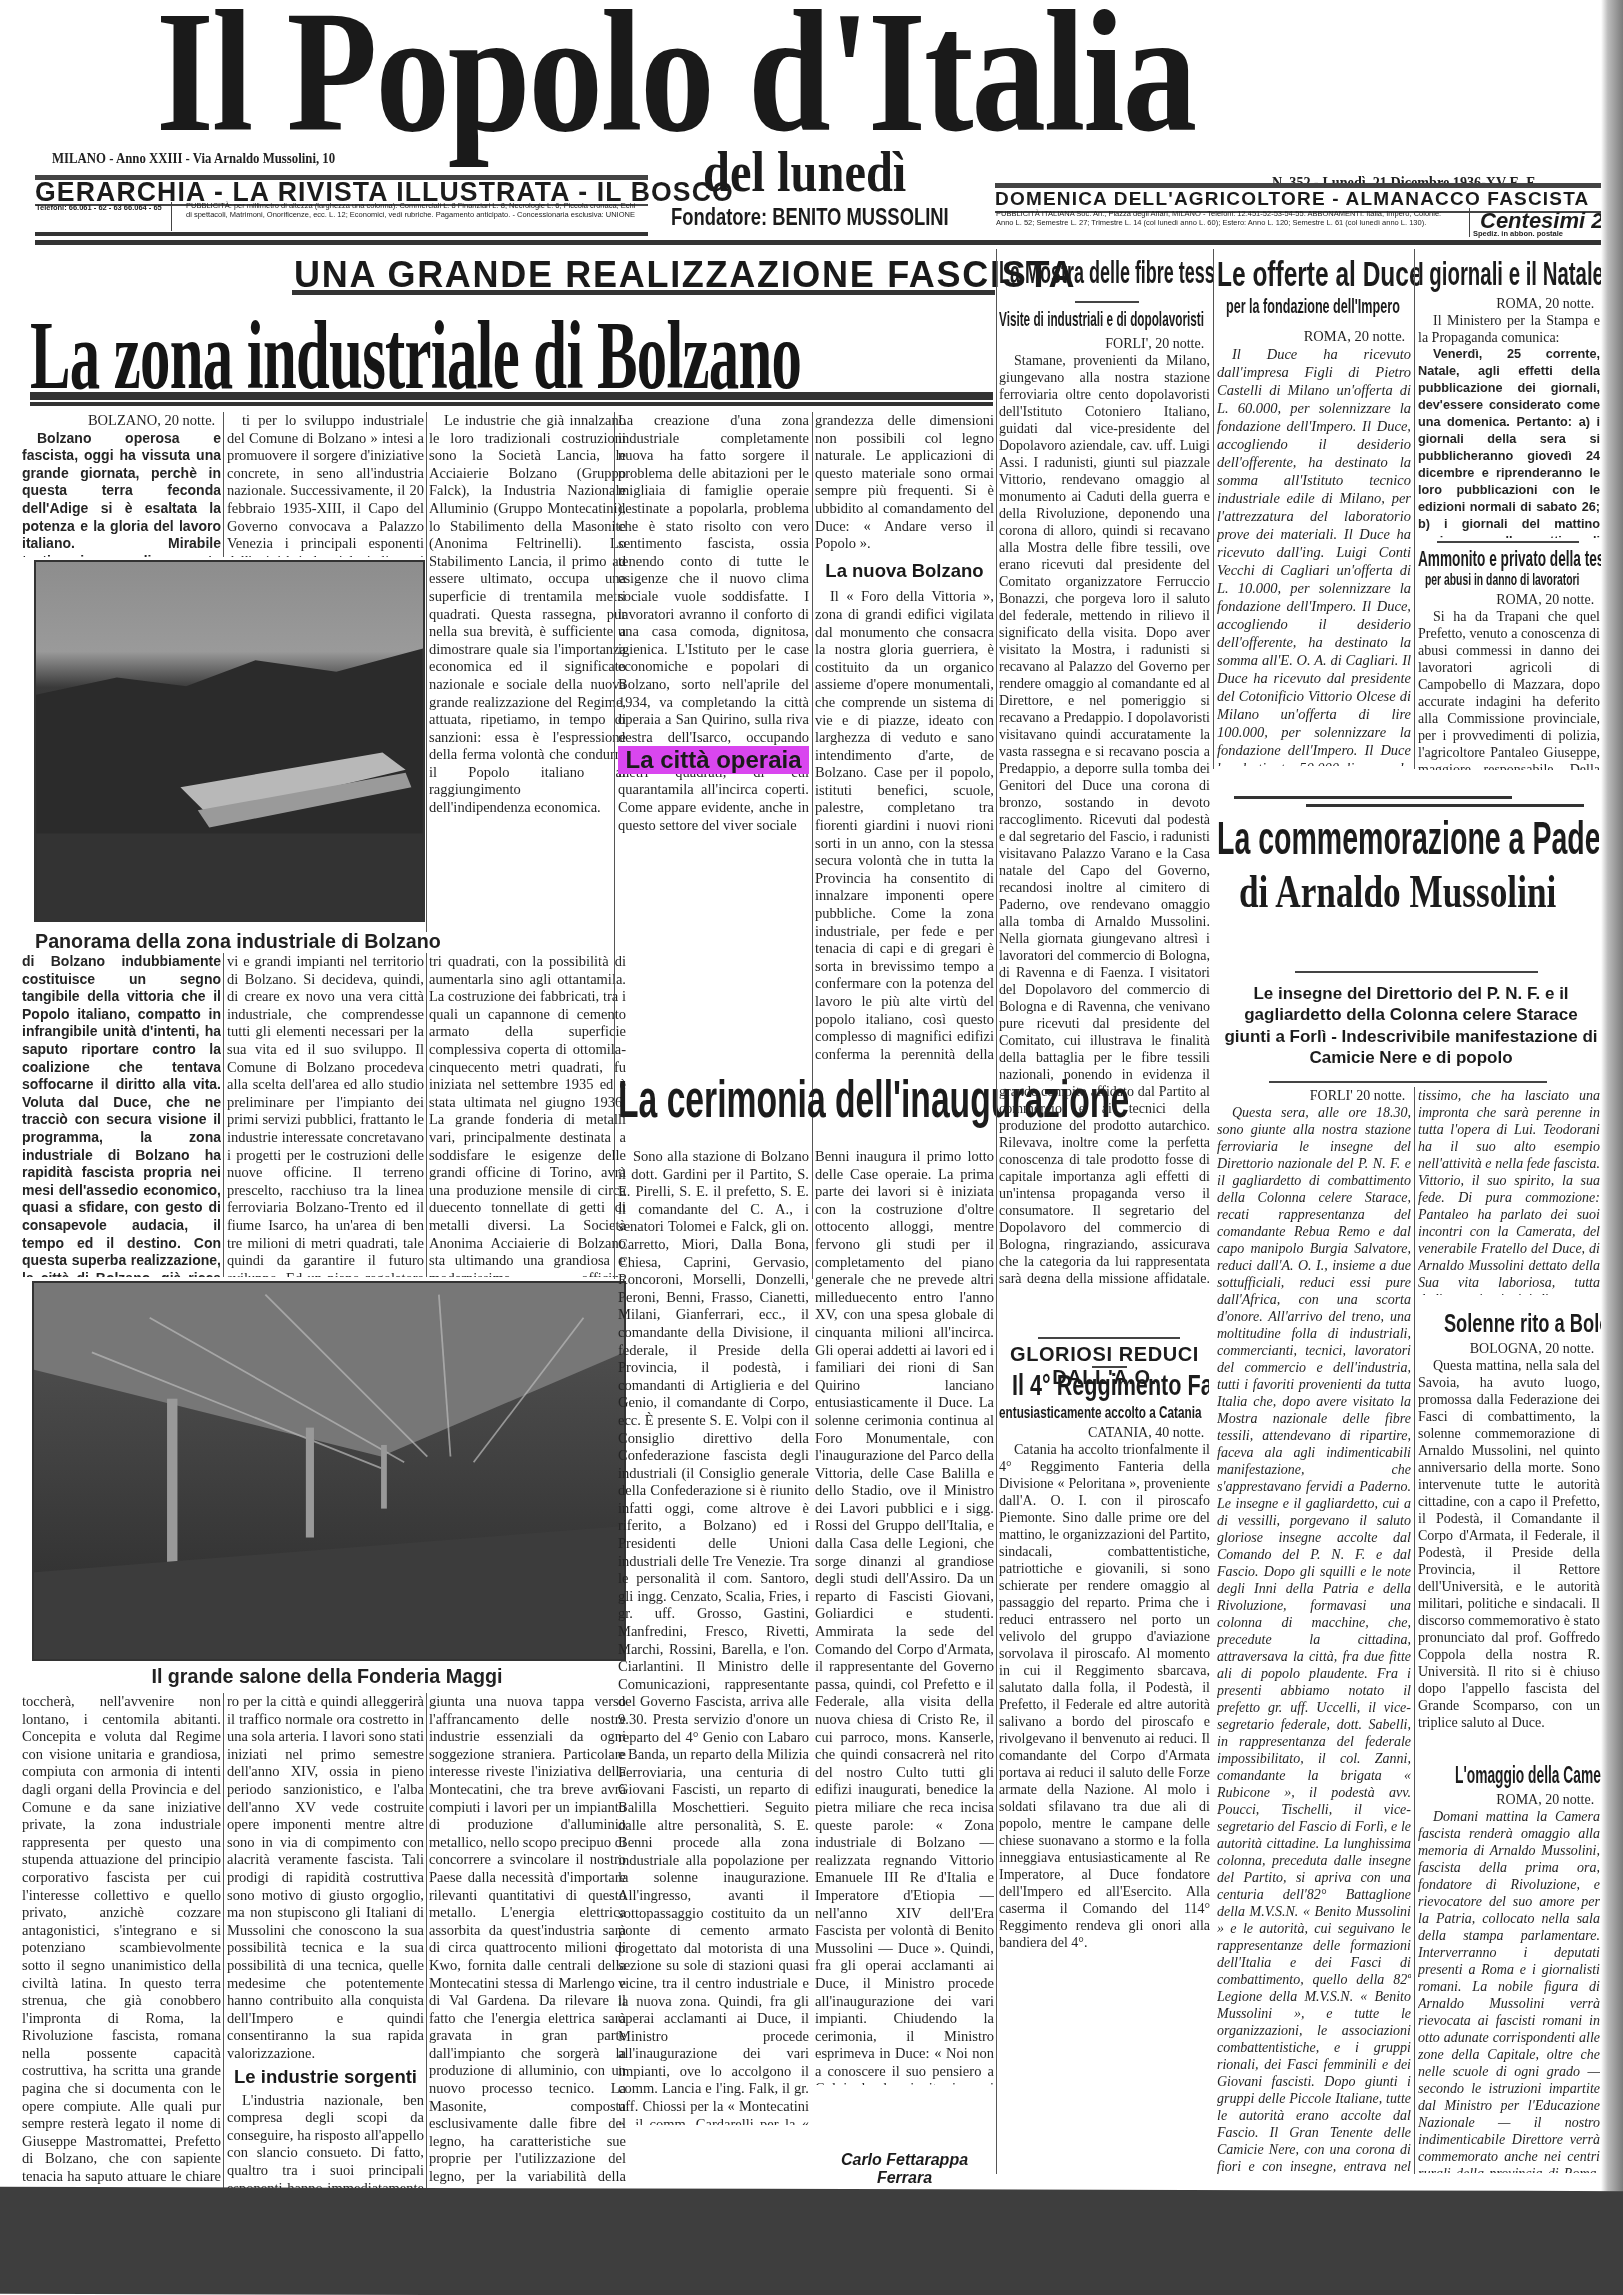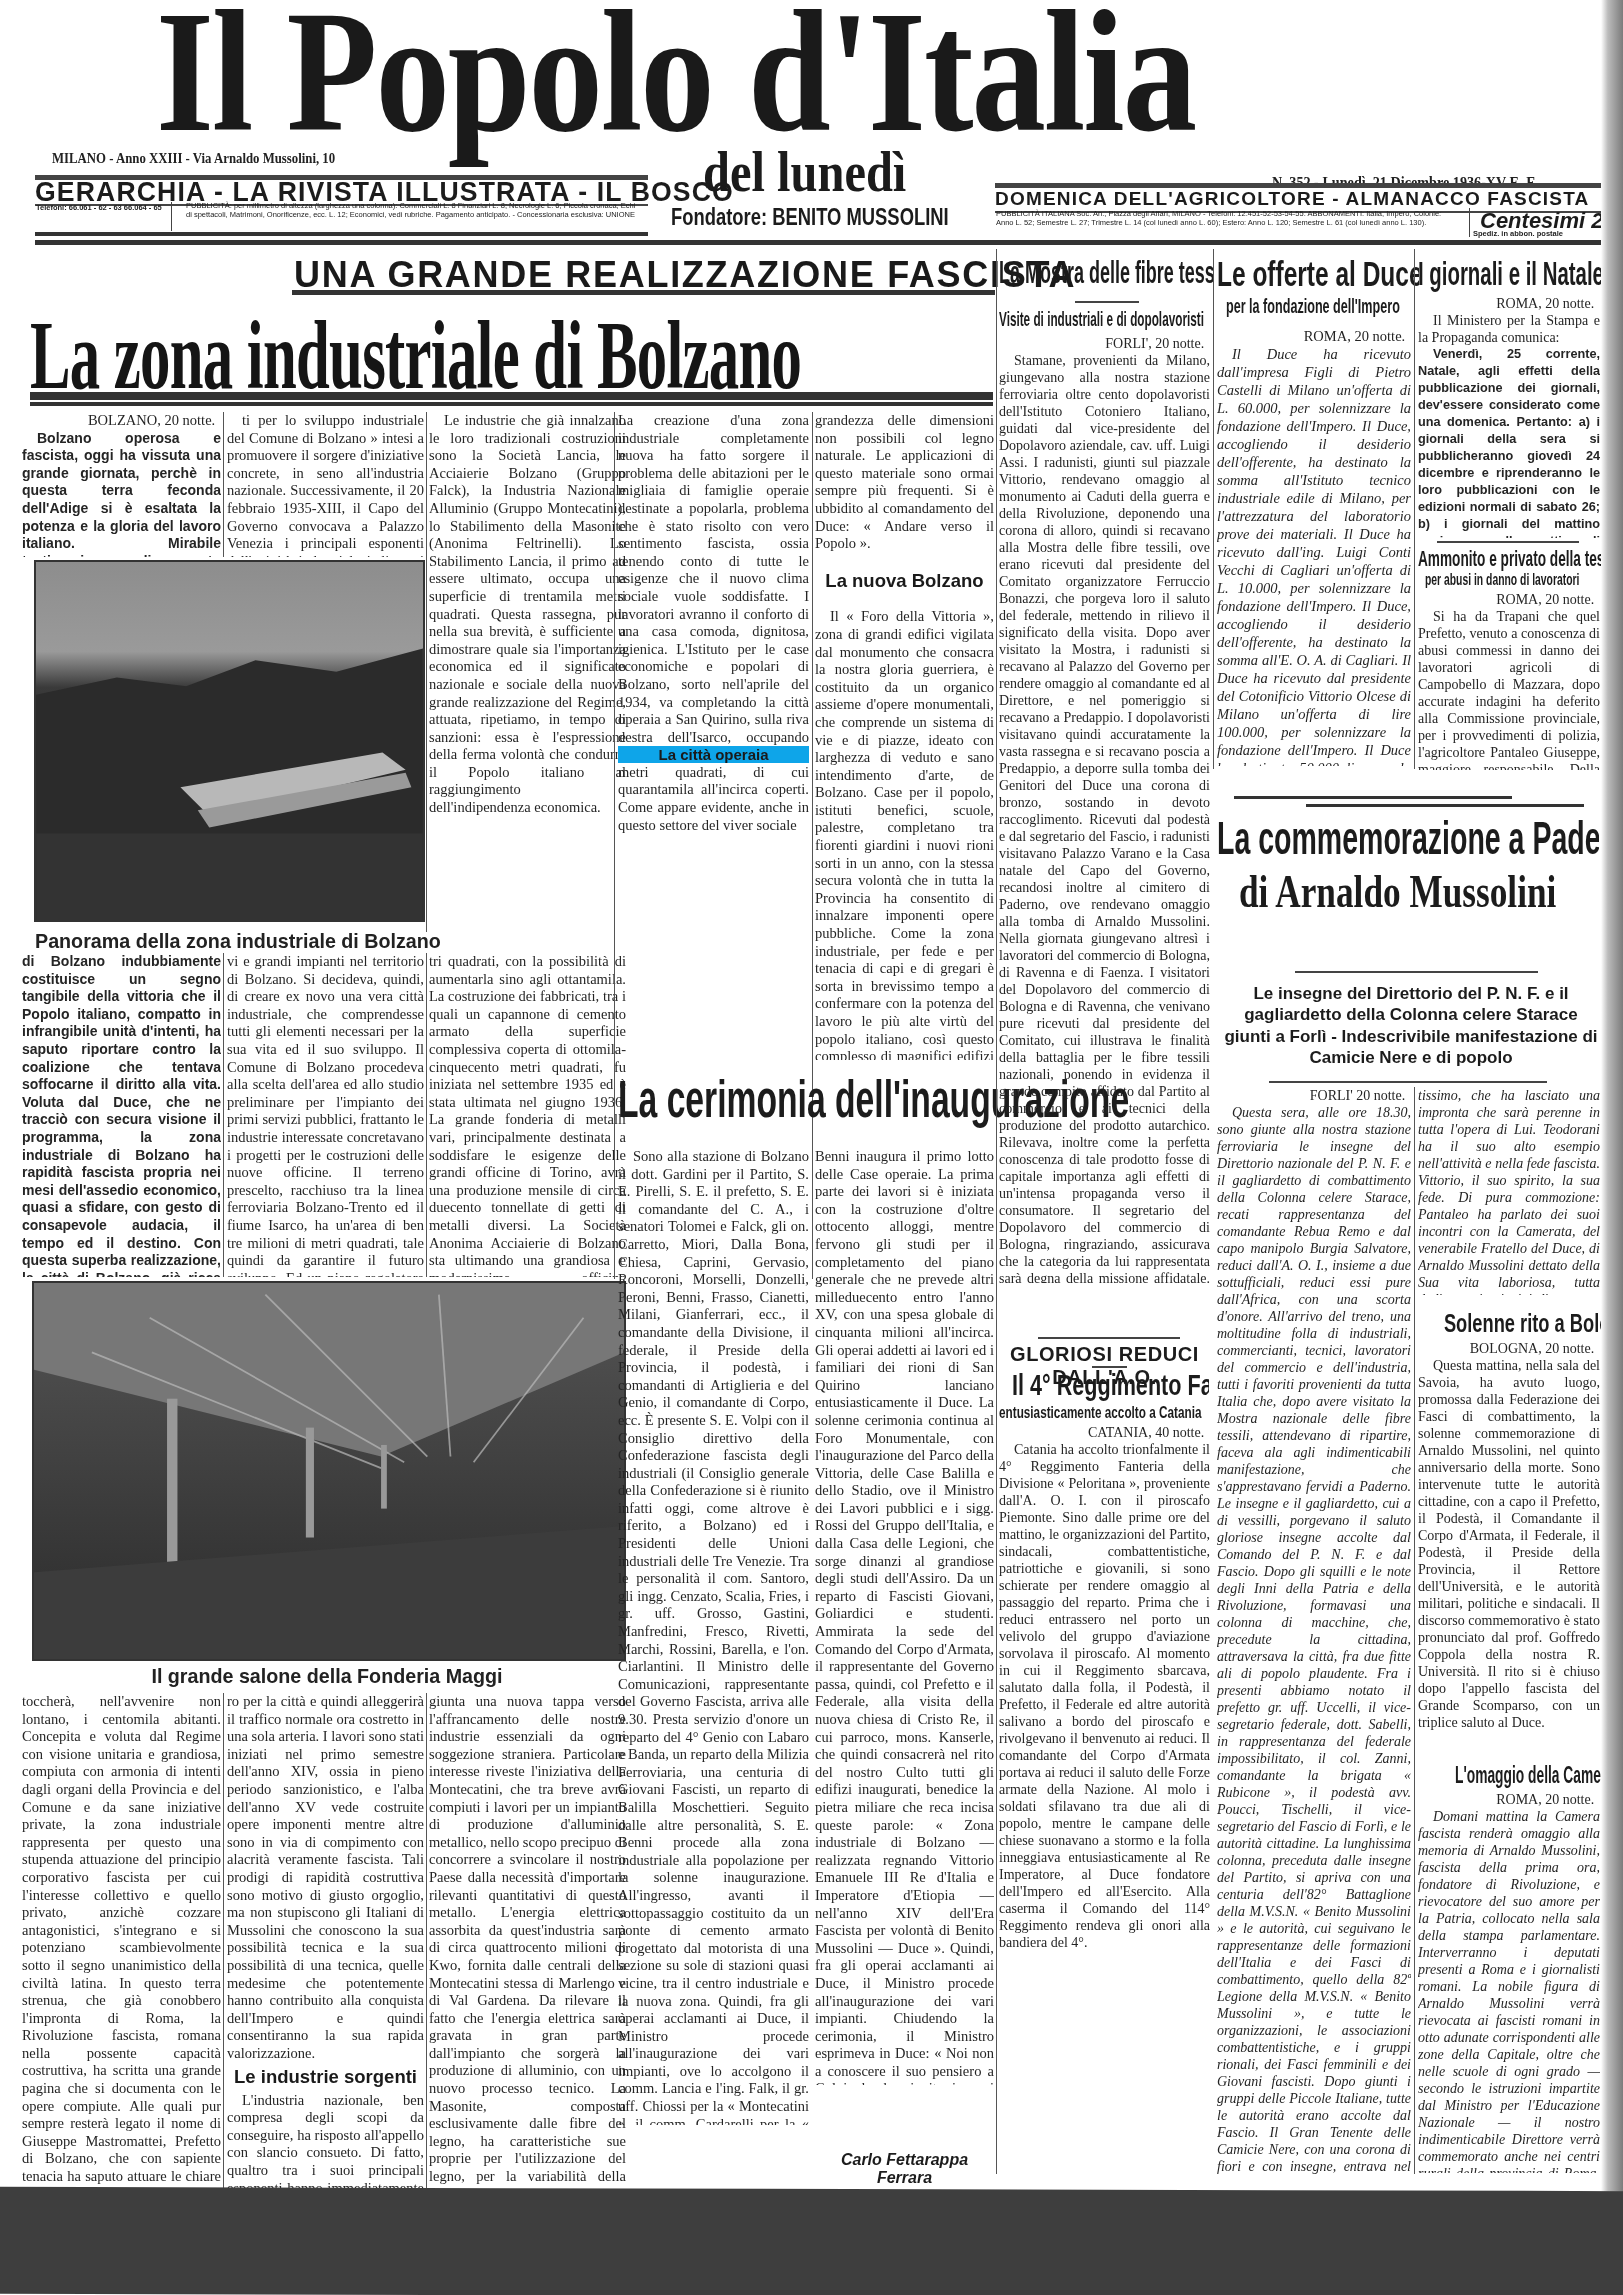--- a/index.html
+++ b/index.html
@@ -128,25 +128,25 @@
 </div>
 
 <div class="col-rule" style="left:426px;top:412px;height:520px;"></div>
 <div class="col" style="left:429px;top:412px;width:197px;height:520px;">
   <p>Le industrie che già innalzano le loro tradizionali costruzioni sono la Società Lancia, le Acciaierie Bolzano (Gruppo Falck), la Industria Nazionale Alluminio (Gruppo Montecatini), lo Stabilimento della Masonite (Anonima Feltrinelli). Lo Stabilimento Lancia, il primo ad essere ultimato, occupa una superficie di trentamila metri quadrati. Questa rassegna, pur nella sua brevità, è sufficiente a dimostrare quale sia l'importanza economica ed il significato nazionale e sociale della nuova grande realizzazione del Regime, attuata, ripetiamo, in tempo di sanzioni: essa è l'espressione della ferma volontà che condurrà il Popolo italiano al raggiungimento dell'indipendenza economica.</p>
 </div>
 <div class="col-rule" style="left:614px;top:412px;height:867px;"></div>
 <div class="col" style="left:618px;top:412px;width:191px;height:694px;">
   <p style="text-indent:0;">La creazione d'una zona industriale completamente nuova ha fatto sorgere il problema delle abitazioni per le migliaia di famiglie operaie destinate a popolarla, problema che è stato risolto con vero sentimento fascista, ossia tenendo conto di tutte le esigenze che il nuovo clima sociale vuole soddisfatte. I lavoratori avranno il conforto di una casa comoda, dignitosa, igienica. L'Istituto per le case economiche e popolari di Bolzano, sorto nell'aprile del 1934, va completando la città operaia a San Quirino, sulla riva destra dell'Isarco, occupando un'area di centocinquantamila metri quadrati, di cui quarantamila all'incirca coperti. Come appare evidente, anche in questo settore del viver sociale</p>
 </div>
-<div class="abs subhead" style="left:618px;top:746px;width:191px;font-size:15px;background:#0ea5e9;">La città operaia</div>
+<div class="abs subhead" style="left:618px;top:746px;width:191px;font-size:24px;background:#d946ef;">La città operaia</div>
 <div class="col-rule" style="left:812px;top:412px;height:867px;"></div>
 <div class="col" style="left:815px;top:412px;width:179px;height:648px;">
   <p style="text-indent:0;">grandezza delle dimensioni non possibili col legno naturale. Le applicazioni di questo materiale sono ormai sempre più frequenti. Si è ubbidito al comandamento del Duce: « Andare verso il Popolo ».</p>
-  <div class="subhead" style="font-size:18.5px;margin:19px 0;">La nuova Bolzano</div>
+  <div class="subhead" style="font-size:18.5px;margin:9px 0;">La nuova Bolzano</div>
   <p>Il « Foro della Vittoria », zona di grandi edifici vigilata dal monumento che consacra la nostra gloria guerriera, è costituito da un organico assieme d'opere monumentali, che comprende un sistema di vie e di piazze, ideato con larghezza di veduto e sano intendimento d'arte, de Bolzano. Case per il popolo, istituti benefici, scuole, palestre, completano tra fiorenti giardini i nuovi rioni sorti in un anno, con la stessa secura volontà che in tutta la Provincia ha consentito di innalzare imponenti opere pubbliche. Come la zona industriale, per fede e per tenacia di capi e di gregari è sorta in brevissimo tempo a confermare con la potenza del lavoro le più alte virtù del popolo italiano, così questo complesso di magnifici edifizi conferma la perennità della nostra gloriosa tradizione artistica. Quest'armonica fusione di pratica e di bellezza costituisce nel primo passo verso l'integrale attuazione del grandioso disegno che, secondo la volontà del Duce, farà di Bolzano una città popolosa, ricca di traffici e d'industrie, sicura d'un prosperoso avvenire nel grande quadro della Patria italiana.</p>
 </div>
 
 <div class="abs" style="left:618px;top:1071px;width:376px;height:64px;overflow:visible;">
   <div style="font-family:'Liberation Sans',sans-serif;font-weight:bold;font-size:51px;line-height:58px;white-space:nowrap;transform:scaleX(0.66);transform-origin:left top;">La cerimonia dell'inaugurazione</div>
 </div>
 <div class="col" style="left:618px;top:1148px;width:191px;height:977px;">
   <p>Sono alla stazione di Bolzano il dott. Gardini per il Partito, S. E. Pirelli, S. E. il prefetto, S. E. il comandante del C. A., i senatori Tolomei e Falck, gli on. Carretto, Miori, Dalla Bona, Chiesa, Caprini, Gervasio, Roncoroni, Morselli, Donzelli, Peroni, Benni, Frasso, Cianetti, Milani, Gianferrari, ecc., il comandante della Divisione, il federale, il Preside della Provincia, il podestà, i comandanti di Artiglieria e del Genio, il comandante di Corpo, ecc. È presente S. E. Volpi con il Consiglio direttivo della Confederazione fascista degli industriali (il Consiglio generale della Confederazione si è riunito infatti oggi, come altrove è riferito, a Bolzano) ed i Presidenti delle Unioni industriali delle Tre Venezie. Tra le personalità il com. Santoro, gli ingg. Cenzato, Scalia, Fries, i gr. uff. Grosso, Gastini, Manfredini, Fresco, Rivetti, Marchi, Rossini, Barella, e l'on. Ciarlantini. Il Ministro delle Comunicazioni, rappresentante del Governo Fascista, arriva alle 9.30. Presta servizio d'onore un reparto del 4° Genio con Labaro e Banda, un reparto della Milizia Ferroviaria, una centuria di Giovani Fascisti, un reparto di Balilla Moschettieri. Seguito dalle altre personalità, S. E. Benni procede alla zona industriale alla popolazione per la solenne inaugurazione. All'ingresso, avanti il sottopassaggio costituito da un ponte di cemento armato progettato dal motorista di una sezione su sole di stazioni quasi vicine, tra il centro industriale e la nuova zona. Quindi, fra gli operai acclamanti ai Duce, il Ministro procede all'inaugurazione dei vari impianti, ove lo accolgono il comm. Lancia e l'ing. Falk, il gr. uff. Chiossi per la « Montecatini », il comm. Cardarelli per la « Feltrinelli ». Compiuto questo vasto giro per la Zona industriale, S. E.</p>
 </div>
 <div class="col" style="left:815px;top:1148px;width:179px;height:937px;">

